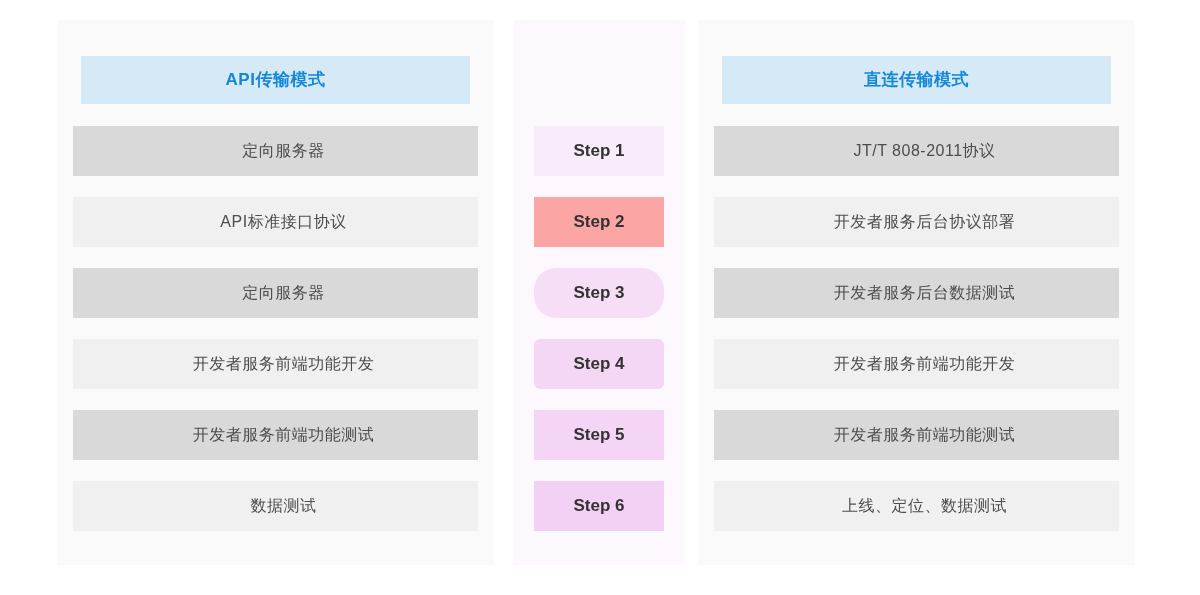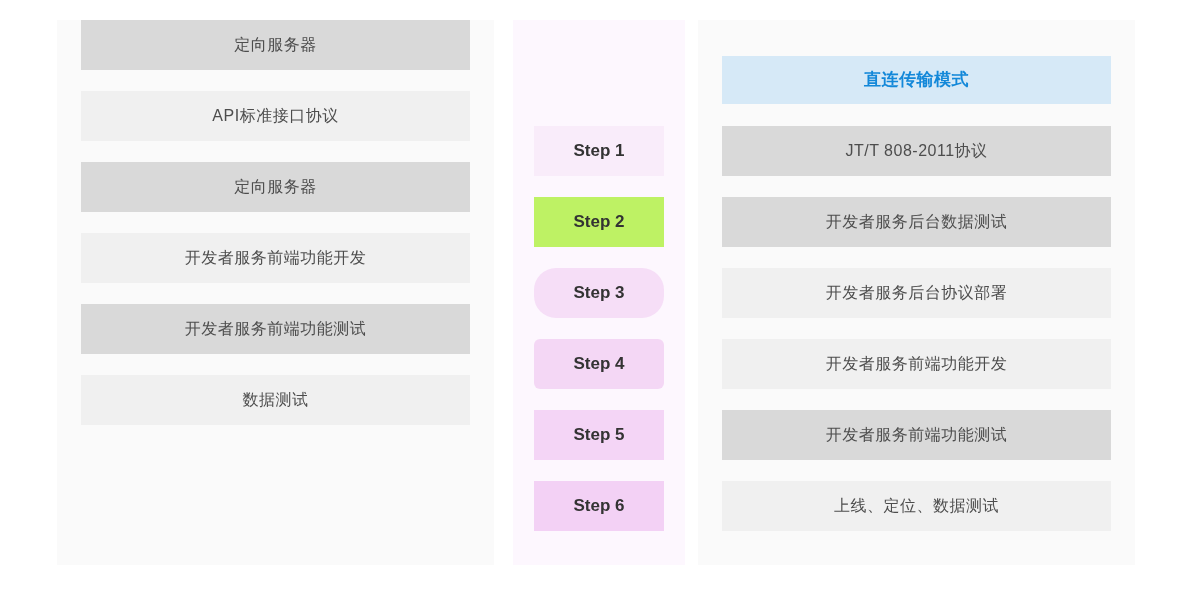--- a/index.html
+++ b/index.html
@@ -45,20 +45,21 @@
   }
   .mode-row {
     width: 389px;
     height: 50px;
     line-height: 50px;
     margin: 0 auto 21px auto;
     color: var(--row-text);
     font-size: 16px;
     text-align: center;
     letter-spacing: 0.5px;
+    padding-left: 16px;
   }
   .mode-row.dark  { background: var(--row-dark-bg); }
   .mode-row.light { background: var(--row-light-bg); }
   .steps-stack {
     padding-top: 106px;
   }
   .step-badge {
     width: 130px;
     height: 50px;
     line-height: 50px;
@@ -68,42 +69,43 @@
     font-weight: bold;
     text-align: center;
   }
 </style>
 </head>
 <body>
 
 <div class="stage">
 
   <div class="panel side left">
+    <div class="mode-header">API传输模式</div>
     <div class="mode-row dark">定向服务器</div>
     <div class="mode-row light">API标准接口协议</div>
     <div class="mode-row dark">定向服务器</div>
     <div class="mode-row light">开发者服务前端功能开发</div>
     <div class="mode-row dark">开发者服务前端功能测试</div>
     <div class="mode-row light">数据测试</div>
   </div>
 
   <div class="panel mid">
     <div class="steps-stack">
       <div class="step-badge" style="background-color: rgb(249, 236, 250);">Step 1</div>
-      <div class="step-badge" style="background-color: #bef264;">Step 2</div>
+      <div class="step-badge" style="background-color: #fca5a5;">Step 2</div>
       <div class="step-badge" style="background-color: rgb(246, 222, 247); border-radius: 22px;">Step 3</div>
       <div class="step-badge" style="background-color: rgb(244, 215, 245); border-radius: 6px;">Step 4</div>
       <div class="step-badge" style="background-color: rgb(244, 213, 246); margin-top: 12px;">Step 5</div>
       <div class="step-badge" style="background-color: rgb(243, 209, 245);">Step 6</div>
     </div>
   </div>
 
   <div class="panel side right">
     <div class="mode-header">直连传输模式</div>
     <div class="mode-row dark">JT/T 808-2011协议</div>
+    <div class="mode-row light">开发者服务后台协议部署</div>
     <div class="mode-row dark">开发者服务后台数据测试</div>
-    <div class="mode-row light">开发者服务后台协议部署</div>
     <div class="mode-row light">开发者服务前端功能开发</div>
     <div class="mode-row dark">开发者服务前端功能测试</div>
     <div class="mode-row light">上线、定位、数据测试</div>
   </div>
 
 </div>
 
 </body></html>

